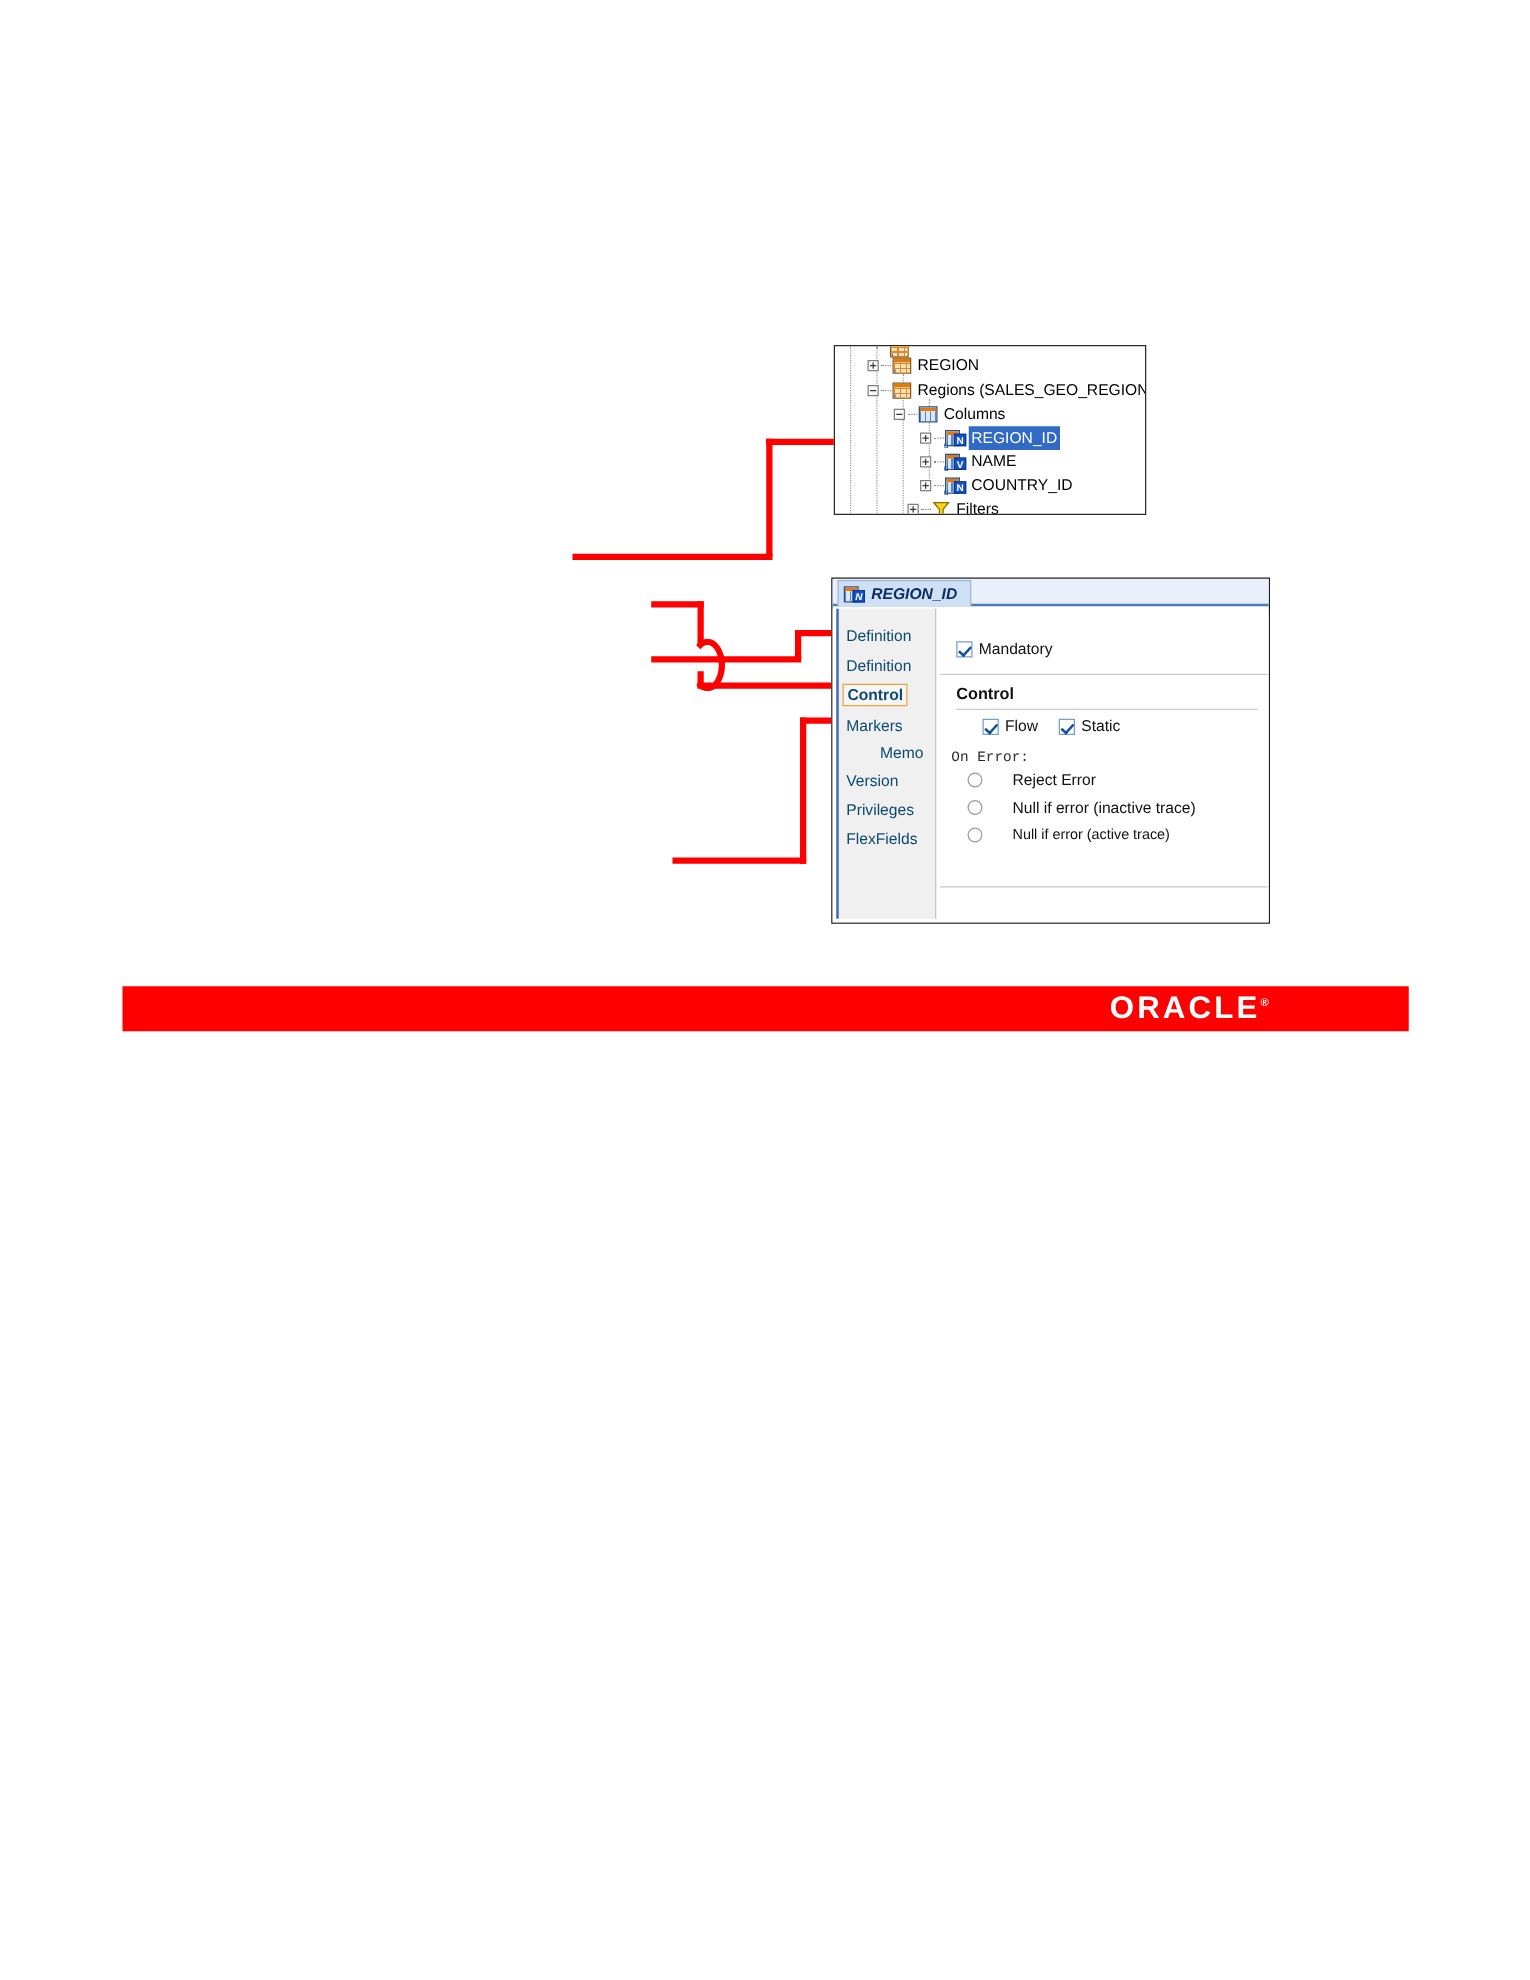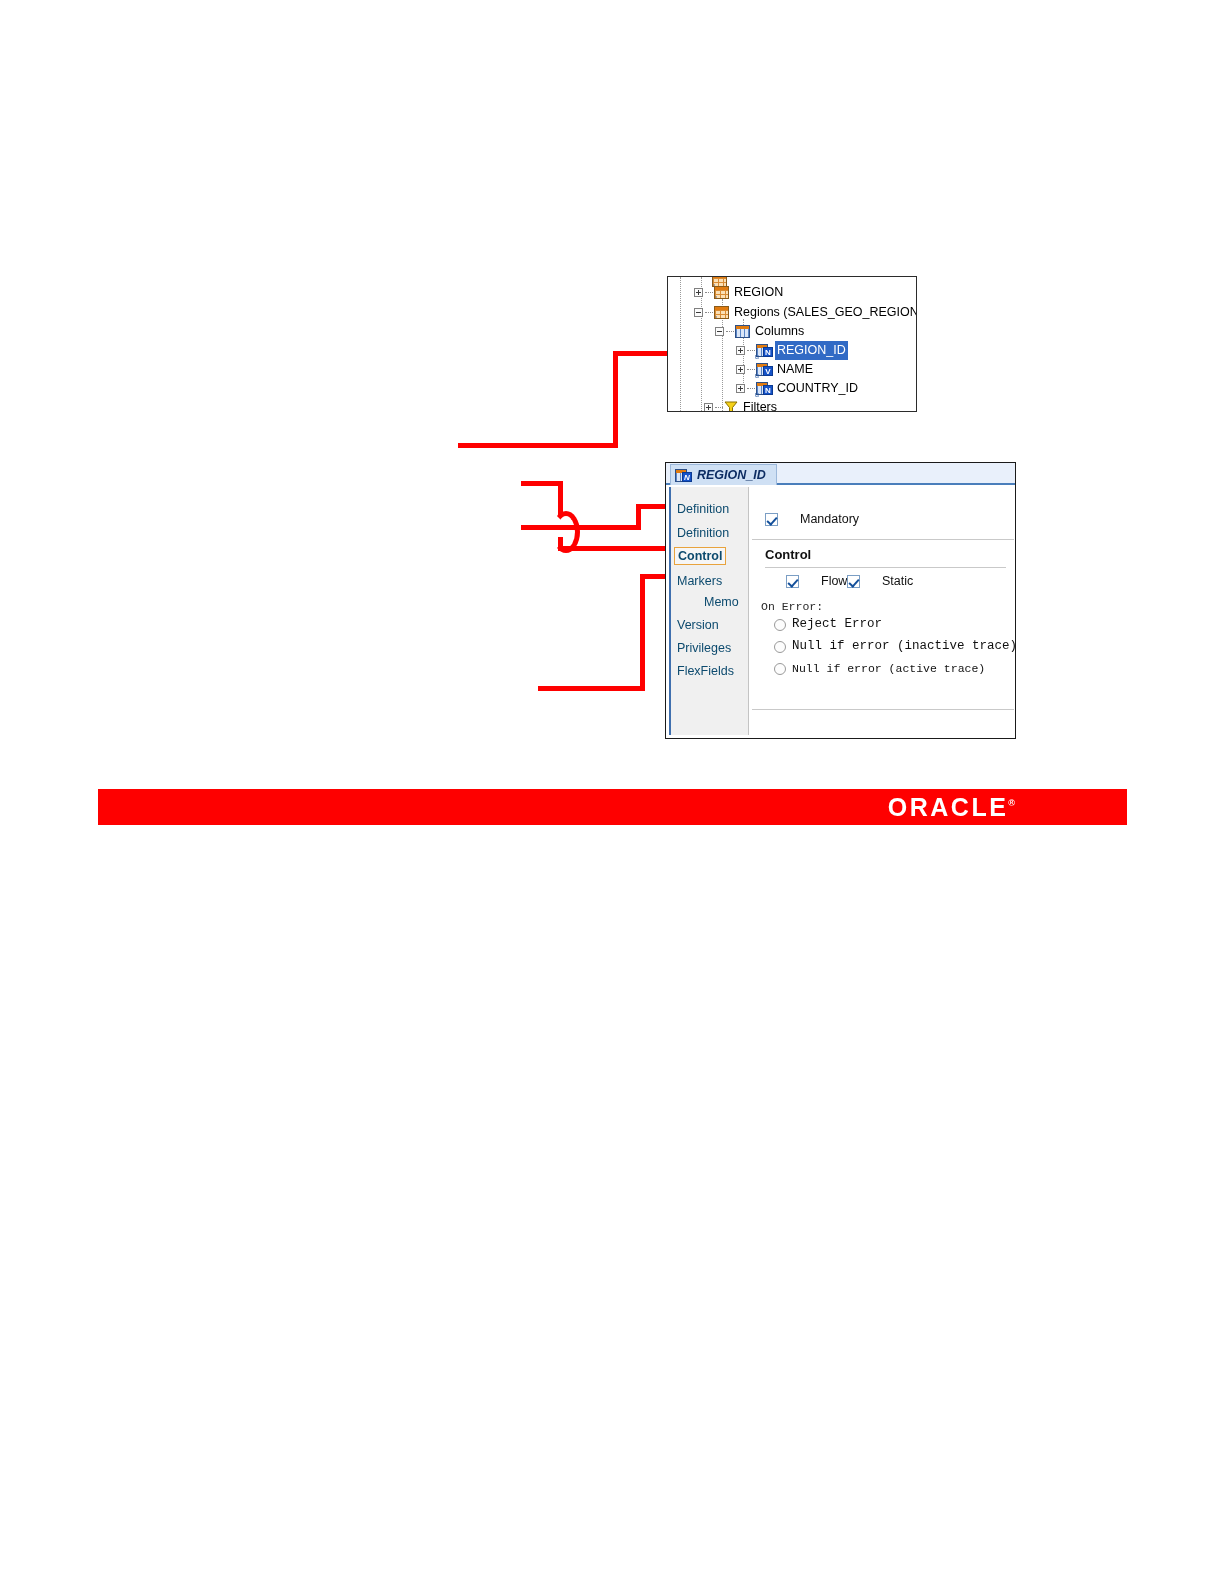--- a/index.html
+++ b/index.html
@@ -327,21 +327,21 @@
   .dlg-sep {
     position: absolute;
     left: 0; right: 0;
     height: 1px;
     background: #c9c9c9;
   }
   .chkrow {
     position: absolute;
     display: flex;
     align-items: flex-end;
-    gap: 22px;
+    gap: 5px;
     font-size: 12.5px;
     color: #111111;
     font-family: "Liberation Sans", sans-serif;
     white-space: nowrap;
   }
   .chk {
     width: 13px; height: 13px;
     border: 1px solid #7b9ec4;
     background: #ffffff;
     box-sizing: border-box;
@@ -366,25 +366,25 @@
   }
   .on-error-label {
     position: absolute;
     font-size: 11.5px;
     color: #2b2b2b;
     font-family: Liberation Mono, monospace;
   }
   .radio-row {
     position: absolute;
     display: flex;
-    align-items: flex-end;
-    gap: 6px;
+    align-items: center;
+    gap: 24px;
     font-size: 12.5px;
     color: #111111;
-    font-family: Liberation Mono, monospace;
+    font-family: Liberation Sans, sans-serif;
     white-space: nowrap;
   }
   .radio-row.small { font-size: 11.5px; }
   .rdo {
     width: 12px; height: 12px;
     border: 1px solid #9a9a9a;
     border-radius: 50%;
     background: #fdfdfd;
     box-sizing: border-box;
     flex: none;
@@ -480,21 +480,21 @@
       </div>
 
       <div class="tree-row" style="left:68px; top:83px;">
         <span class="expander plus"></span><span class="leader"></span><span class="ic ic-col"><span class="grid"></span><span class="badge">V</span><span class="sub">u</span></span><span class="tree-label">NAME</span>
       </div>
 
       <div class="tree-row" style="left:68px; top:102px;">
         <span class="expander plus"></span><span class="leader"></span><span class="ic ic-col"><span class="grid"></span><span class="badge">N</span><span class="sub">u</span></span><span class="tree-label">COUNTRY_ID</span>
       </div>
 
-      <div class="tree-row" style="left:36px; top:121px;">
+      <div class="tree-row" style="left:58px; top:121px;">
         <span class="expander plus"></span><span class="leader"></span><span class="ic ic-filter"><svg width="14" height="13" viewBox="0 0 14 13">
               <polygon points="1,1 13,1 8.5,6.5 8.5,12 5.5,10 5.5,6.5" fill="#f5d11a" stroke="#8a7000" stroke-width="1"></polygon>
             </svg></span><span class="tree-label">Filters</span>
       </div>
     </div>
   </div>
 
   <div class="dialog">
 
     <div class="dlg-tabstrip"></div>

